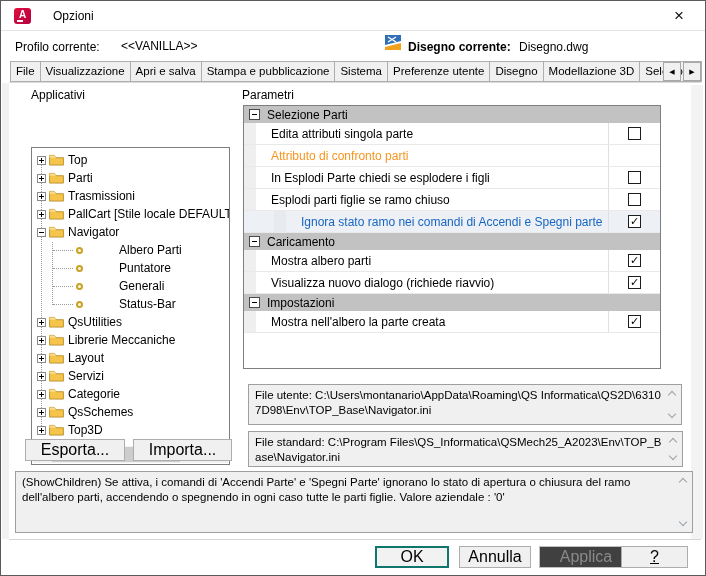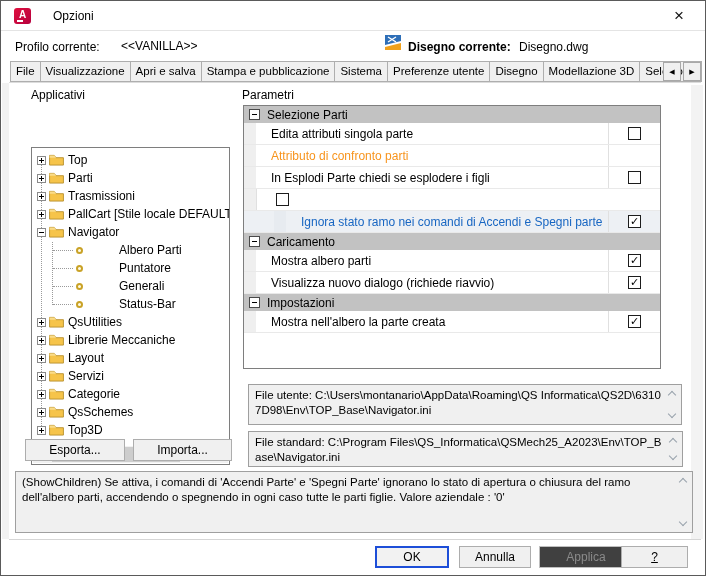--- a/index.html
+++ b/index.html
@@ -60,21 +60,21 @@
   .tlabel{font-size:12px;}
 
   .hscroll{position:absolute;left:1px;right:1px;bottom:1px;height:17px;background:#f1f1f1;
     display:flex;align-items:center;}
   .harrow{width:17px;height:17px;display:flex;align-items:center;justify-content:center;
     font-size:8px;color:#333;flex:none;}
   .hthumb{height:15px;width:128px;background:#cdcdcd;margin-left:2px;}
   .hspacer{flex:1;}
 
   .btn{position:absolute;height:22px;background:#f0f0f0;border:1px solid #adadad;
-    font-size:12px;display:flex;align-items:center;justify-content:center;}
+    font-size:16px;display:flex;align-items:center;justify-content:center;}
   .btn-esporta{left:24px;top:438px;width:100px;}
   .btn-importa{left:132px;top:438px;width:99px;}
 
   
   .grid{position:absolute;left:242px;top:104px;width:418px;height:264px;background:#fff;
     border:1px solid #7e7e7e;}
   .prow{display:flex;align-items:center;}
   .prow.section{height:17px;background:#c2c2c2;}
   .collapse{width:11px;height:11px;border:1px solid #4a4a4a;background:#fff;margin-left:5px;
     position:relative;flex:none;}
@@ -101,21 +101,21 @@
   .box-user{left:247px;top:383px;width:434px;height:41px;}
   .box-std{left:247px;top:430px;width:435px;height:36px;}
   .box-desc{left:14px;top:470px;width:678px;height:62px;}
   .box-desc .txt{word-break:normal;}
   .chev{position:absolute;right:6px;width:6px;height:6px;
     border-left:1.5px solid #98a2ac;border-top:1.5px solid #98a2ac;}
   .chev.up{top:7px;transform:rotate(45deg);}
   .chev.down{bottom:7px;transform:rotate(225deg);}
 
   
-  .btn-ok{left:374px;top:545px;width:74px;border:2px solid #1d4ed8;background:#f2f2f2;}
+  .btn-ok{left:374px;top:545px;width:74px;border:2px solid #0f766e;background:#f2f2f2;}
   .btn-annulla{left:458px;top:545px;width:72px;}
   .btn-applica{left:538px;top:545px;width:94px;background:#404040;border-color:#bfbfbf;color:#8a8a8a;}
   .btn-help{left:620px;top:545px;width:67px;text-decoration:underline;}
 </style>
 </head>
 <body>
 
 <div class="dialog">
 
   <div class="titlebar">
@@ -308,20 +308,21 @@
     </div>
     <div class="prow item">
       <span class="gutter"></span>
       <span class="plabel">In Esplodi Parte chiedi se esplodere i figli</span>
       <span class="pvalue">
           <span class="checkbox"></span>
         </span>
     </div>
     <div class="prow item">
       <span class="gutter"></span>
+      <span class="plabel">Esplodi parti figlie se ramo chiuso</span>
       <span class="pvalue">
           <span class="checkbox"></span>
         </span>
     </div>
     <div class="prow item selected">
       <span class="gutter"></span>
       <span class="plabel">Ignora stato ramo nei comandi di Accendi e Spegni parte</span>
       <span class="pvalue">
           <span class="checkbox checked"></span>
         </span>

